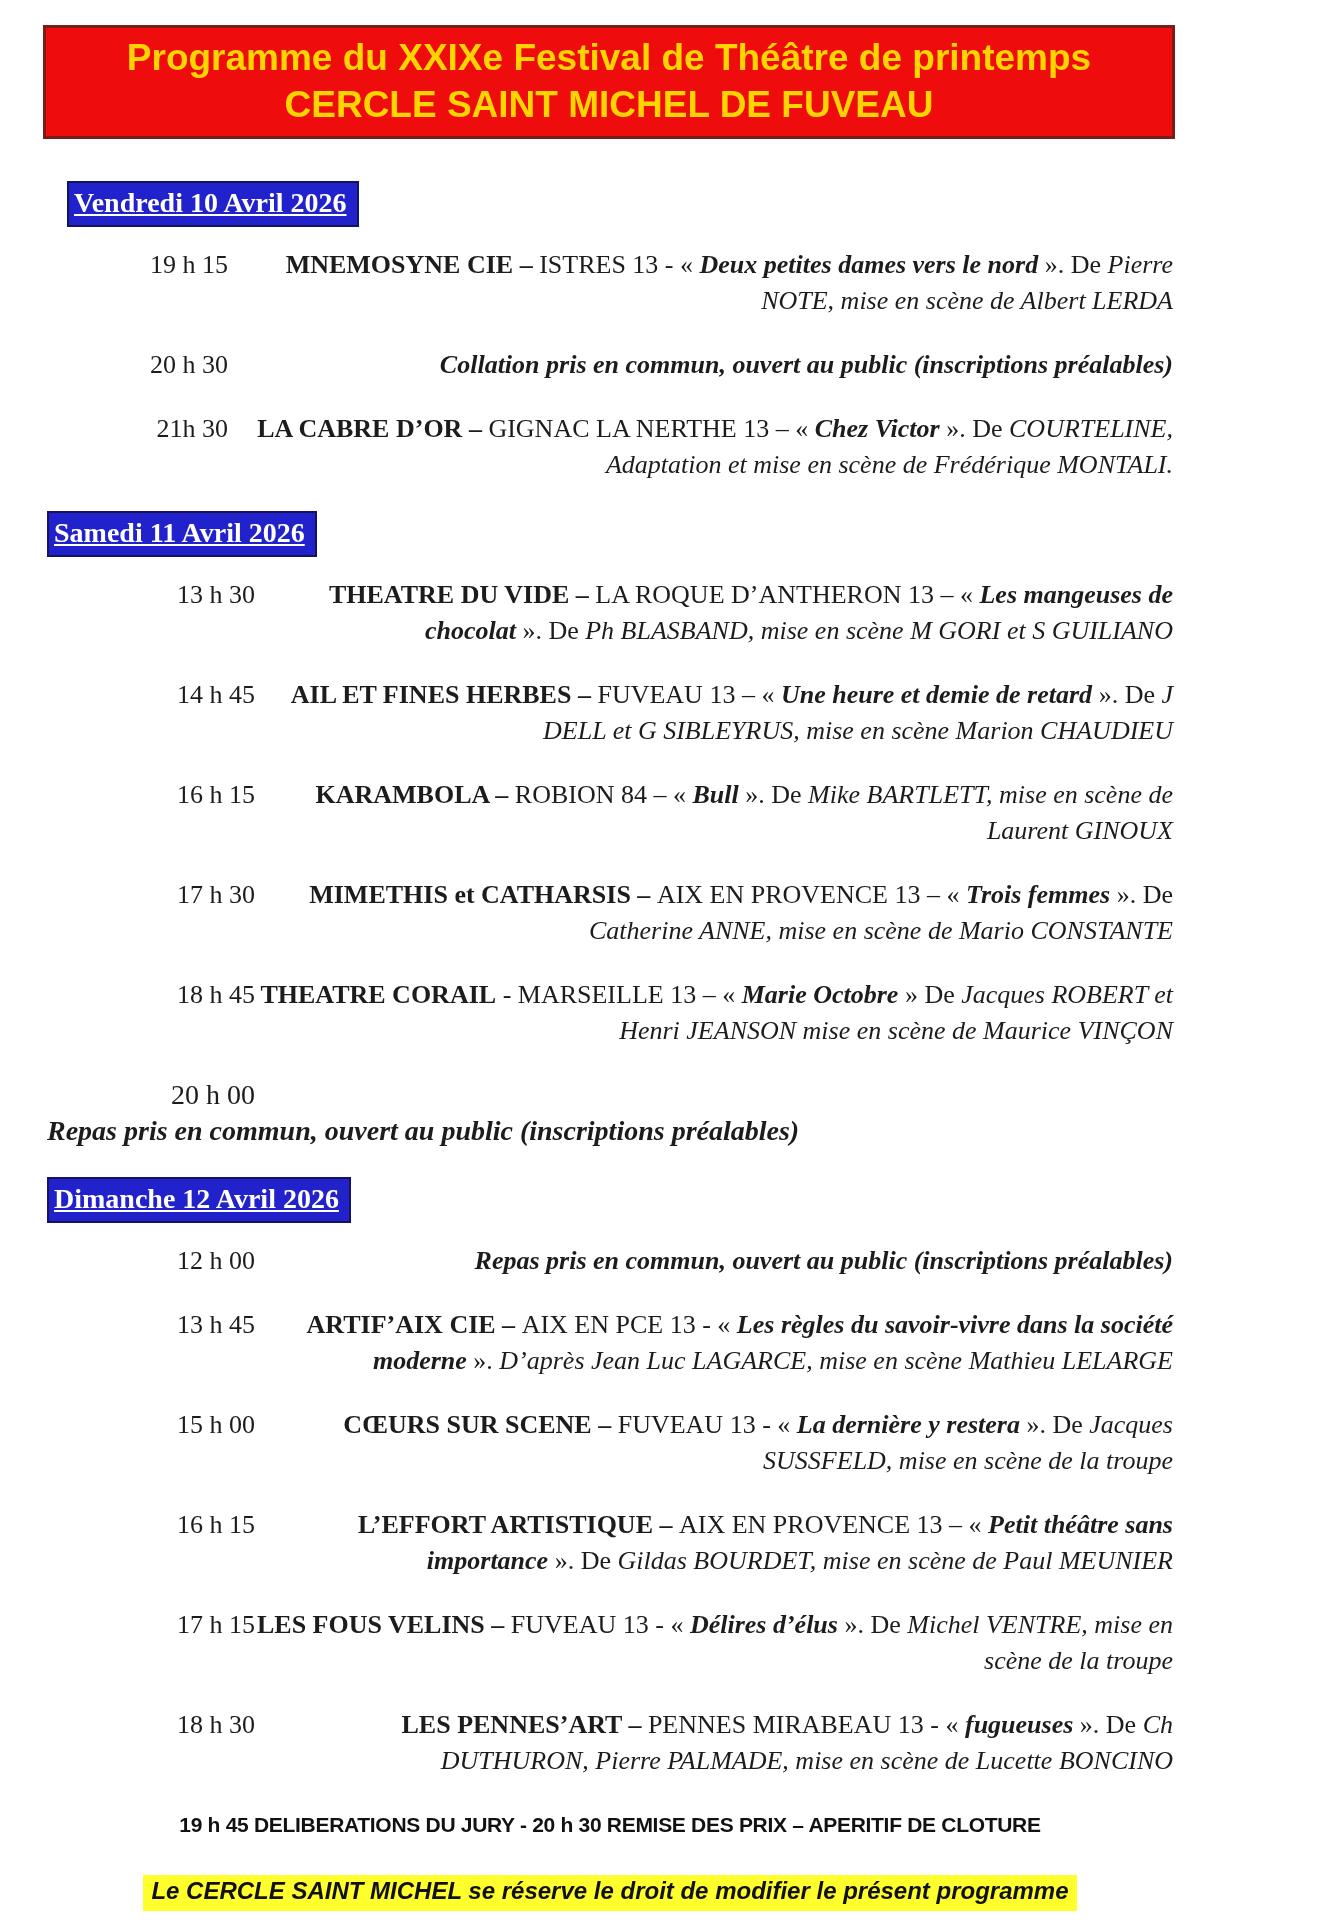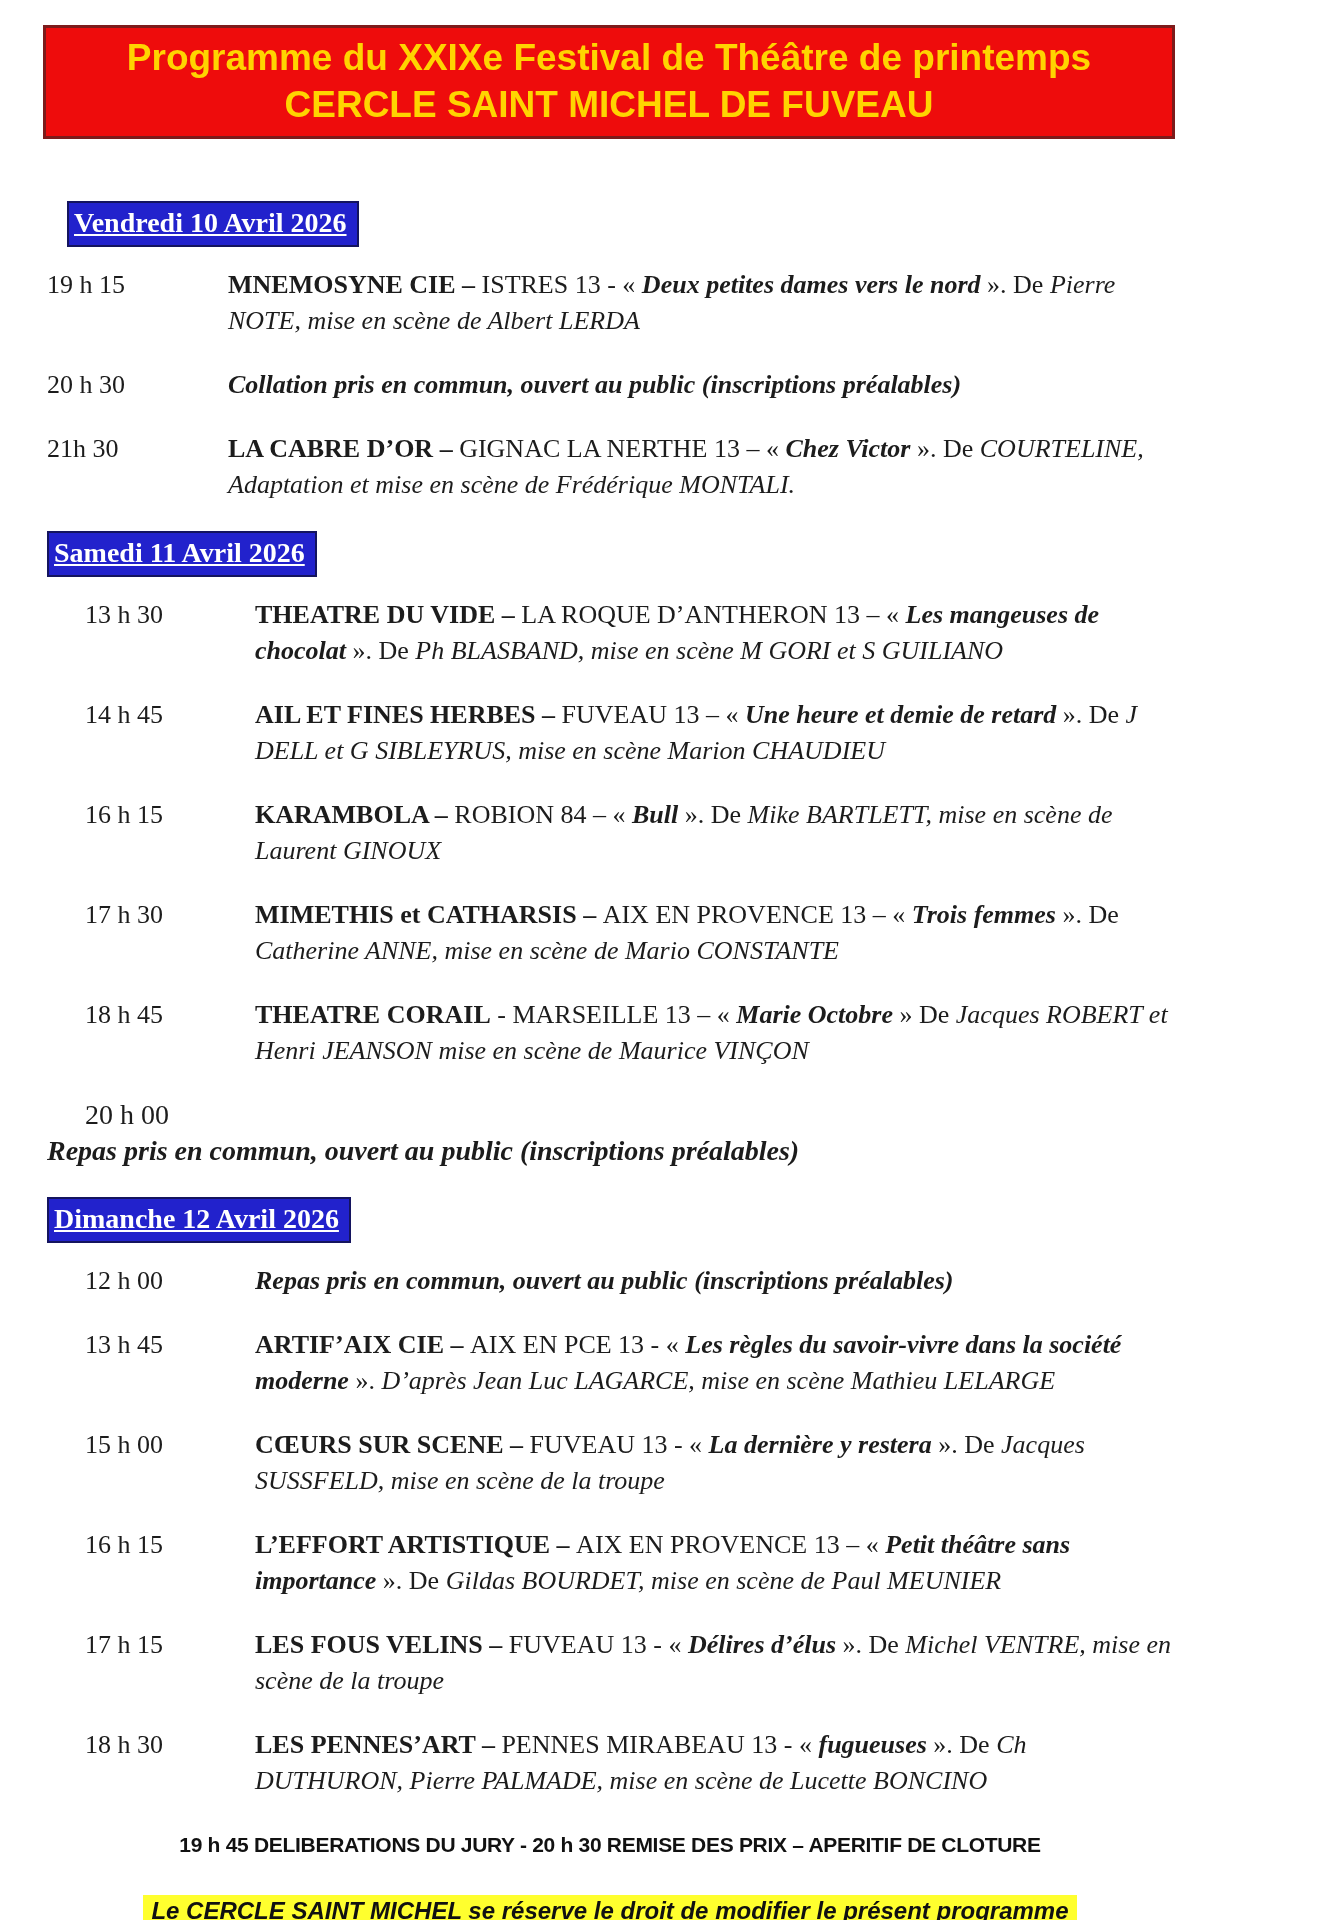--- a/index.html
+++ b/index.html
@@ -33,29 +33,30 @@
     color:#ffffff;
     font-weight:bold;
     font-size:28px;
     line-height:36px;
     padding:2px 10px 4px 5px;
     text-decoration:underline;
     margin:0 0 20px 0;
   }
   .section{display:block;}
   .section .heading-wrap{display:block;}
-  .sec-0 .heading-wrap{margin-top:62px;padding-left:20px;}
+  .sec-0 .heading-wrap{margin-top:42px;padding-left:20px;}
   .sec-1 .heading-wrap{margin-top:11px;}
   .sec-2 .heading-wrap{text-decoration:underline;}
   .row{
     display:flex;
     align-items:flex-start;
     font-size:26px;
     line-height:36px;
     margin-bottom:28px;
+    text-align:right;
   }
   .time{
     width:181px;
     flex-shrink:0;
     box-sizing:border-box;
     white-space:nowrap;
   }
   .indent .time{
     width:208px;
     padding-left:38px;

